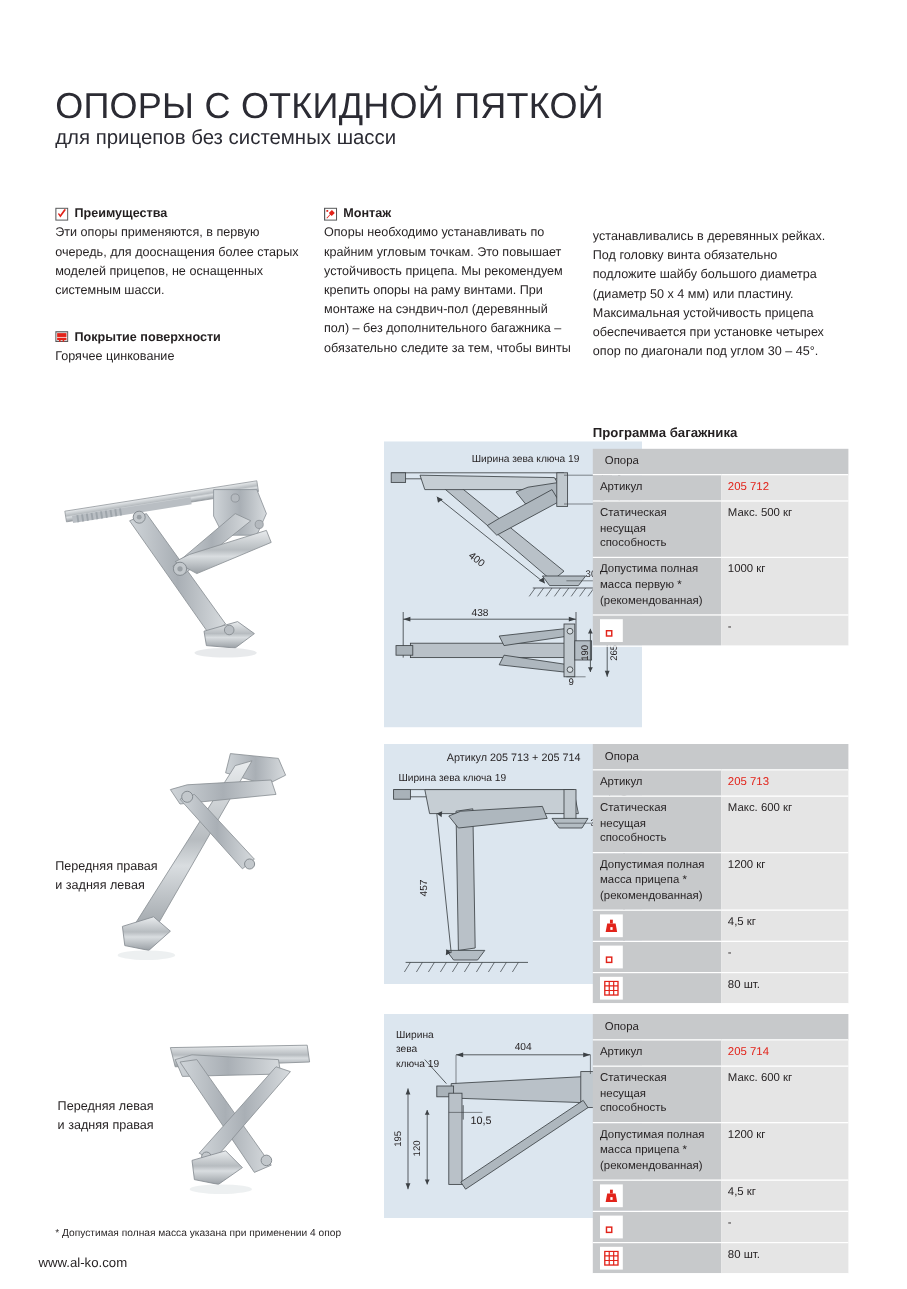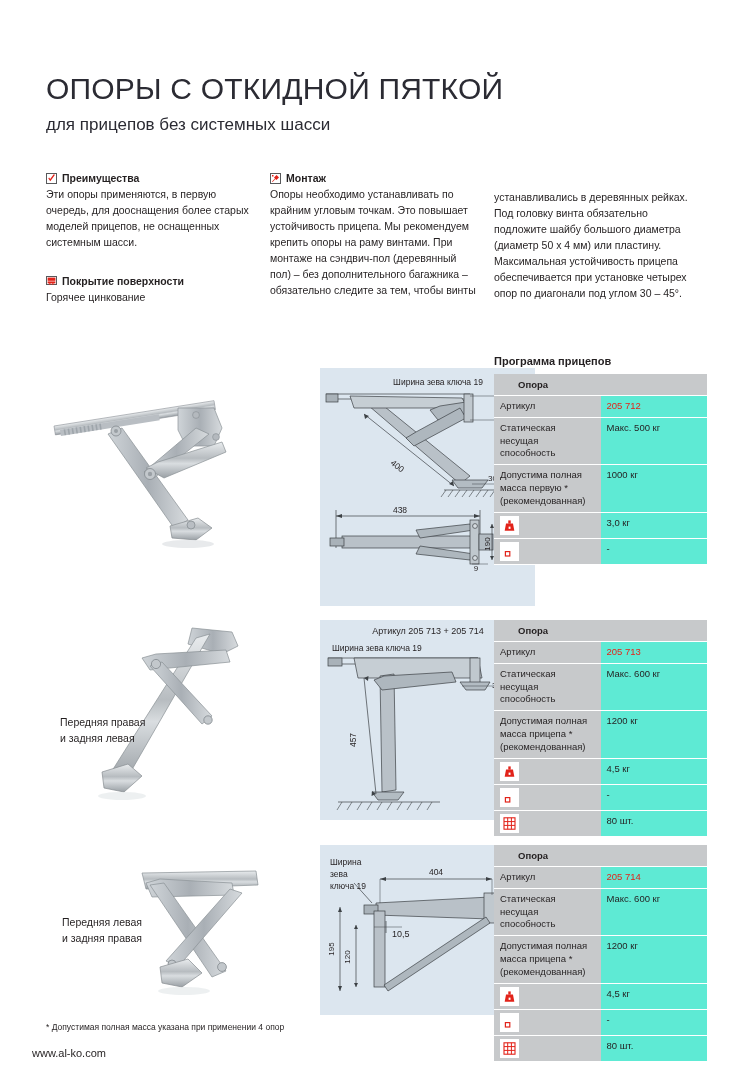--- a/index.html
+++ b/index.html
@@ -12,21 +12,21 @@
   }
   .page { position: relative; width: 756px; height: 1074px; }
 
   
   .header { position: absolute; left: 46px; top: 72px; width: 660px; }
   .title {
     font-size: 30px; font-weight: 400; letter-spacing: .2px;
     color: #2b2b33; line-height: 1.1; white-space: nowrap;
   }
   .subtitle {
-    margin-top: 10px; font-size: 17px; font-weight: 400;
+    font-size: 17px; font-weight: 400;
     color: #2b2b33; line-height: 1.2;
   }
 
   
   .intro { position: absolute; left: 46px; top: 172px; width: 665px; height: 150px; }
   .col { position: absolute; top: 0; width: 208px; }
   .col-1 { left: 0; }
   .col-2 { left: 224px; }
   .col-3 { left: 448px; top: 18px; }
   .sec-head {
@@ -69,25 +69,25 @@
   table.spec td {
     font-size: 9.5px; color: #231f20;
     padding: 4px 6px; vertical-align: top;
     border-bottom: 1px solid #ffffff;
   }
   table.spec td.k {
     width: 110px; background: #c7c9cb; font-weight: normal;
     line-height: 1.35;
   }
   table.spec td.v {
-    background: #5eead4; font-weight: normal; line-height: 1.35;
+    background: #e5e5e5; font-weight: normal; line-height: 1.35;
   }
   table.spec tr.head td {
-    background: #c7c9cb; font-weight: bold; font-size: 9.5px;
-    padding: 5px 24px;
+    background: #c7c9cb; font-weight: normal; font-size: 9.5px;
+    padding: 5px 10px;
   }
   table.spec td.art { color: #e2231a; }
   table.spec td.icon-cell {
     background: #c7c9cb; padding: 3px 6px; height: 26px;
   }
   .pic-wrap {
     width: 19px; height: 19px; background: #ffffff;
     display: flex; align-items: center; justify-content: center;
   }
 
@@ -293,51 +293,39 @@
         <path d="M172 192 l-2 -4 h4 z" fill="#3c4145" stroke="none"></path>
         <line x1="152" y1="196" x2="168" y2="196" stroke-width="0.5"></line>
       </g>
       <text x="80" y="145" font-family="'Liberation Sans',sans-serif" font-size="8.5" fill="#231f20" text-anchor="middle">438</text>
       <text x="170" y="176" font-family="'Liberation Sans',sans-serif" font-size="8" fill="#231f20" transform="rotate(-90 170 176)" text-anchor="middle">190</text>
       <text x="194" y="176" font-family="'Liberation Sans',sans-serif" font-size="8" fill="#231f20" transform="rotate(-90 194 176)" text-anchor="middle">265</text>
       <text x="156" y="203" font-family="'Liberation Sans',sans-serif" font-size="8" fill="#231f20" text-anchor="middle">9</text>
     </svg>
   </div>
 
-  <div class="prog-title">Программа прицепов</div>
+  <div class="prog-title">Программа багажника</div>
 
   <table class="spec" style="top:374px;">
     <tbody>
         <tr class="head">
           <td colspan="2">Опора</td>
         </tr>
     <tr>
       <td class="k">Артикул</td>
       <td class="v art">205 712</td>
     </tr>
     <tr>
       <td class="k">Статическая несущая способность</td>
       <td class="v">Макс. 500 кг</td>
     </tr>
     <tr>
       <td class="k" style="white-space:pre-line">Допустима полная масса первую *
 (рекомендованная)</td>
       <td class="v">1000 кг</td>
-    </tr>
-    <tr>
-      <td class="icon-cell">
-        <span class="pic-wrap">
-          <svg width="13" height="13" viewBox="0 0 13 13">
-                <path d="M3 4.5 h7 l1.3 7.2 h-9.6 z" fill="#e2231a"></path>
-                <rect x="5.3" y="1.4" width="2.4" height="3.2" fill="#e2231a"></rect>
-                <rect x="5.6" y="7.6" width="1.9" height="2.3" fill="#fff"></rect>
-              </svg>
-        </span>
-      </td>
-      <td class="v">3,0 кг</td>
     </tr>
     <tr>
       <td class="icon-cell">
         <span class="pic-wrap">
           <svg width="13" height="13" viewBox="0 0 13 13">
                 <rect x="0.6" y="0.6" width="11.8" height="11.8" fill="#fff" stroke="#fff"></rect>
                 <rect x="2.4" y="6.6" width="4.4" height="4.4" fill="none" stroke="#e2231a" stroke-width="1.2"></rect>
               </svg>
         </span>
       </td>
@@ -352,21 +340,21 @@
       <polygon points="146,8 186,12 192,26 176,34 142,24" fill="url(#mg2)" stroke="#8a9095" stroke-width="0.7"></polygon>
       <polygon points="150,18 164,14 80,160 64,154" fill="url(#mg1)" stroke="#8a9095" stroke-width="0.7"></polygon>
       <polygon points="96,38 110,34 180,30 184,42 104,50" fill="url(#mg2)" stroke="#8a9095" stroke-width="0.7"></polygon>
       <polygon points="104,46 116,42 166,96 156,104" fill="url(#mg2)" stroke="#8a9095" stroke-width="0.7"></polygon>
       <circle cx="110" cy="44" r="4.6" fill="#c3c8cc" stroke="#83898e" stroke-width="0.8"></circle>
       <circle cx="162" cy="100" r="4.2" fill="#c3c8cc" stroke="#83898e" stroke-width="0.8"></circle>
       <polygon points="56,152 82,144 96,156 78,172 58,168" fill="url(#mg1)" stroke="#868c91" stroke-width="0.7"></polygon>
       <ellipse cx="76" cy="176" rx="24" ry="4" fill="#e6e9eb" opacity="0.7"></ellipse>
     </svg>
   </div>
-  <div class="caption" style="left:46px; top:715px; width:150px;margin-left:14px;">
+  <div class="caption" style="left:46px; top:715px; width:150px;">
     <div>Передняя правая</div>
     <div>и задняя левая</div>
   </div>
 
   <div class="drawing" style="left:272px; top:620px; width:215px; height:200px;">
     <svg width="215" height="200" viewBox="0 0 215 200">
       <rect width="215" height="200" fill="#dce6ef"></rect>
       <g stroke="#3c4145" stroke-width="0.7" fill="none">
         <line x1="8" y1="38" x2="158" y2="38"></line>
         <line x1="8" y1="44" x2="158" y2="44"></line>
@@ -477,21 +465,21 @@
       <polygon points="96,18 210,16 212,30 100,34" fill="url(#mg1)" stroke="#8a9095" stroke-width="0.7"></polygon>
       <polygon points="100,28 114,24 186,28 188,40 106,42" fill="url(#mg2)" stroke="#8a9095" stroke-width="0.7"></polygon>
       <polygon points="104,30 118,28 180,116 166,122" fill="url(#mg2)" stroke="#8a9095" stroke-width="0.7"></polygon>
       <polygon points="184,34 196,38 132,112 120,106" fill="url(#mg2)" stroke="#8a9095" stroke-width="0.7"></polygon>
       <circle cx="176" cy="112" r="4.4" fill="#c3c8cc" stroke="#83898e" stroke-width="0.8"></circle>
       <circle cx="126" cy="109" r="4" fill="#c3c8cc" stroke="#83898e" stroke-width="0.8"></circle>
       <polygon points="114,112 142,104 156,118 136,132 116,128" fill="url(#mg1)" stroke="#868c91" stroke-width="0.7"></polygon>
       <ellipse cx="138" cy="136" rx="26" ry="4" fill="#e6e9eb" opacity="0.7"></ellipse>
     </svg>
   </div>
-  <div class="caption" style="left:62px; top:915px; width:150px;">
+  <div class="caption" style="left:48px; top:915px; width:150px;">
     <div>Передняя левая</div>
     <div>и задняя правая</div>
   </div>
 
   <div class="drawing" style="left:272px; top:845px; width:215px; height:170px;">
     <svg width="215" height="170" viewBox="0 0 215 170">
       <rect width="215" height="170" fill="#dce6ef"></rect>
       <g stroke="#3c4145" stroke-width="0.7" fill="none">
 
         <polygon points="56,58 170,52 170,74 56,70" fill="#b9c1c8" stroke="#3c4145"></polygon>

